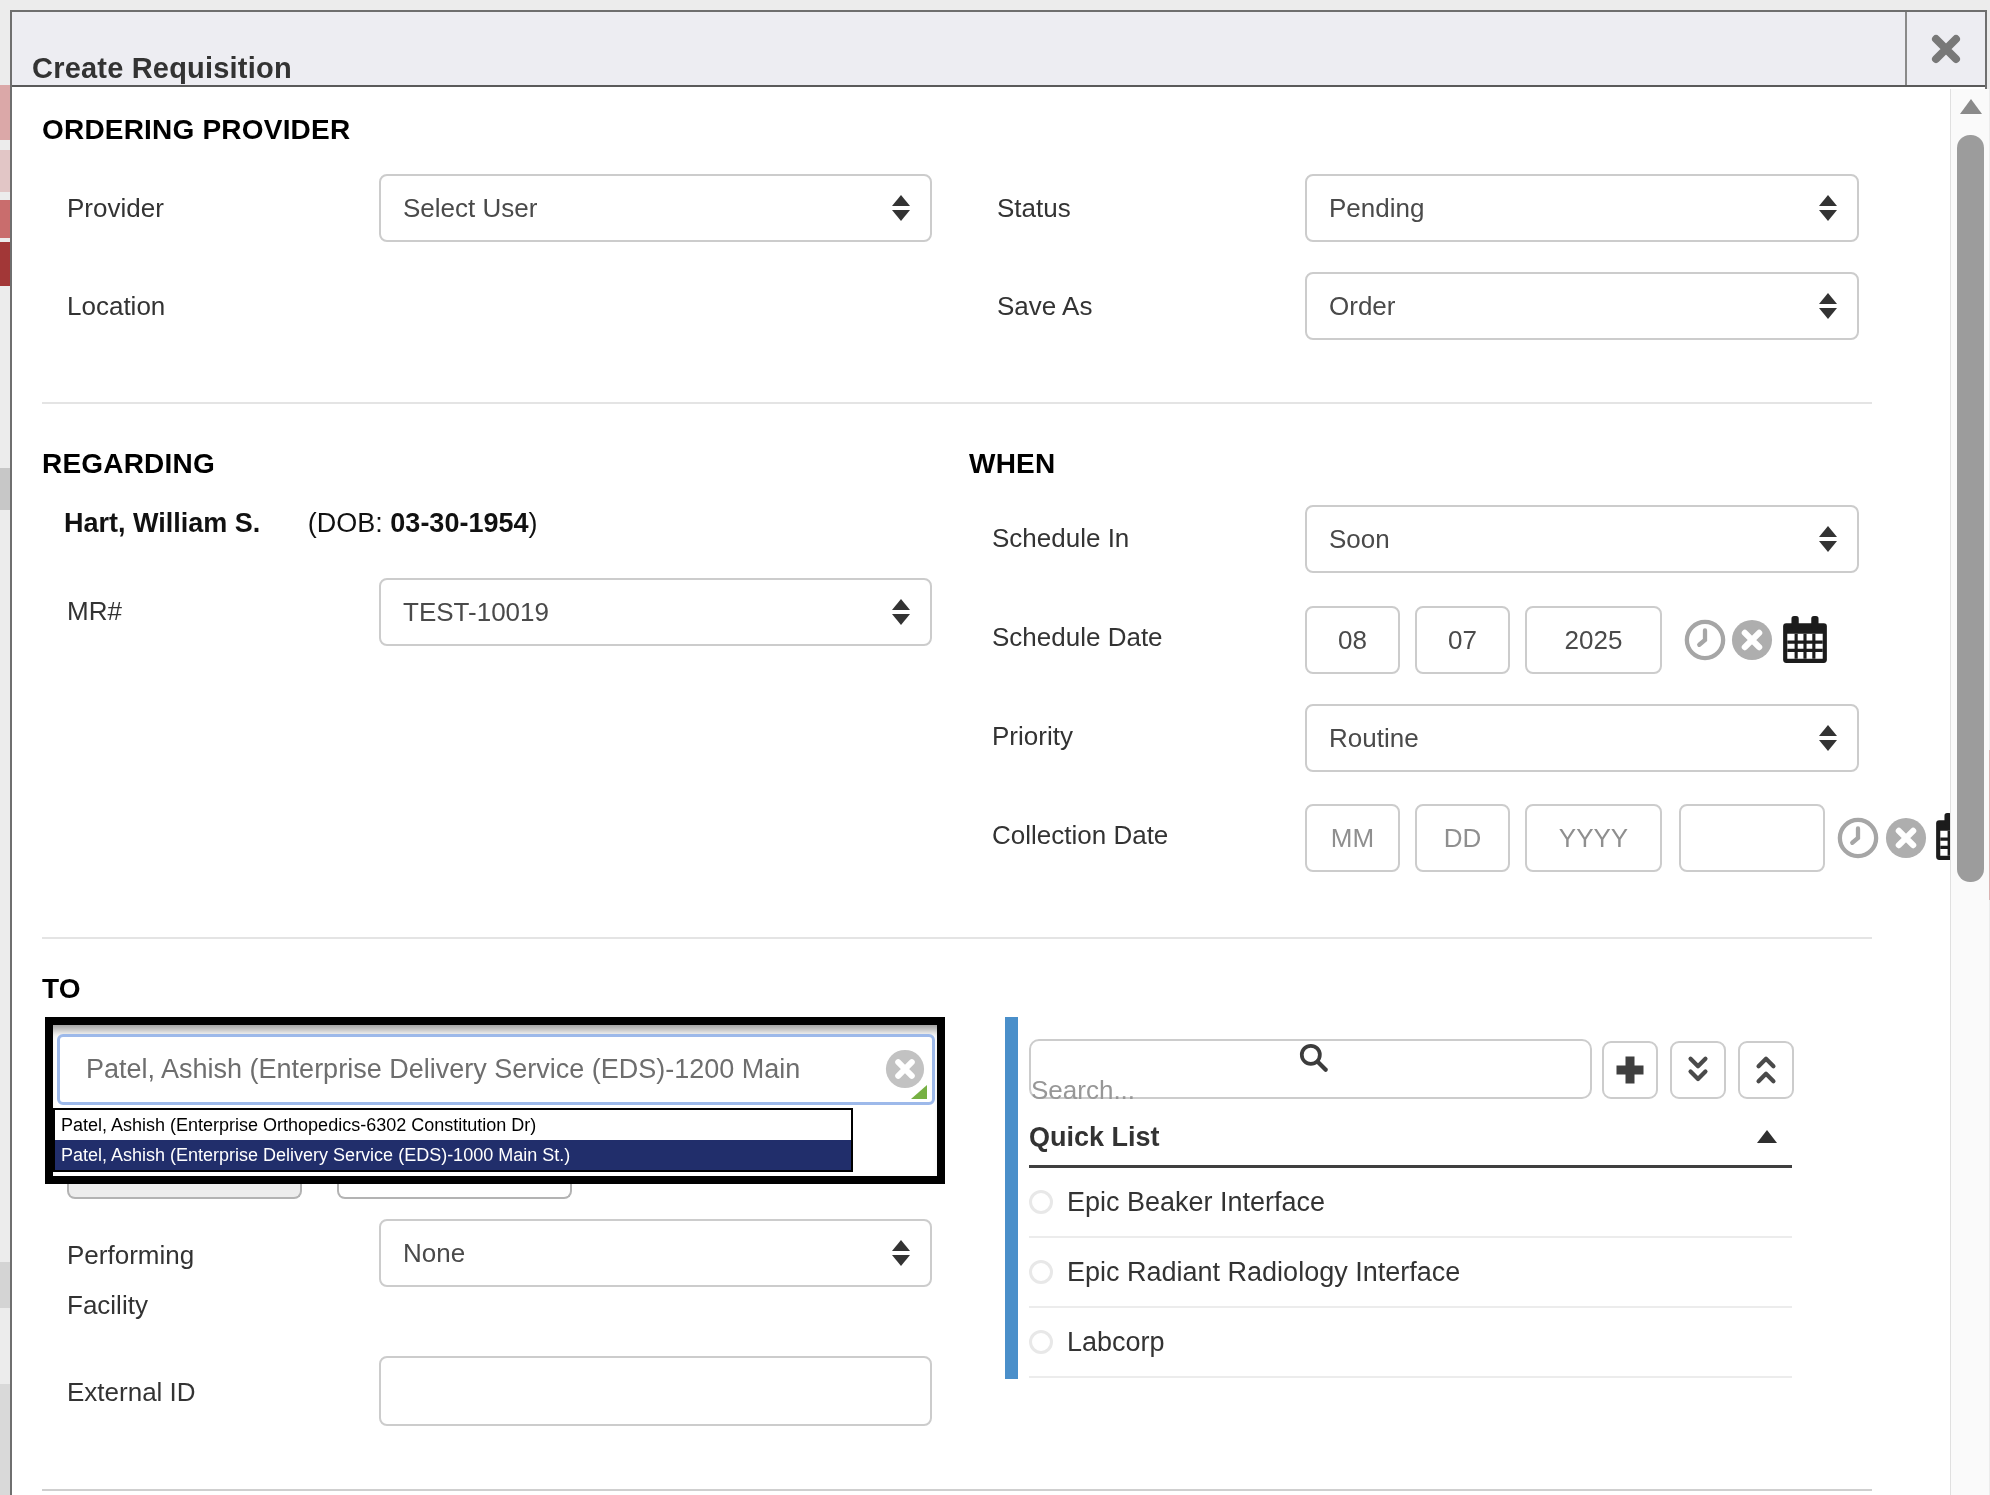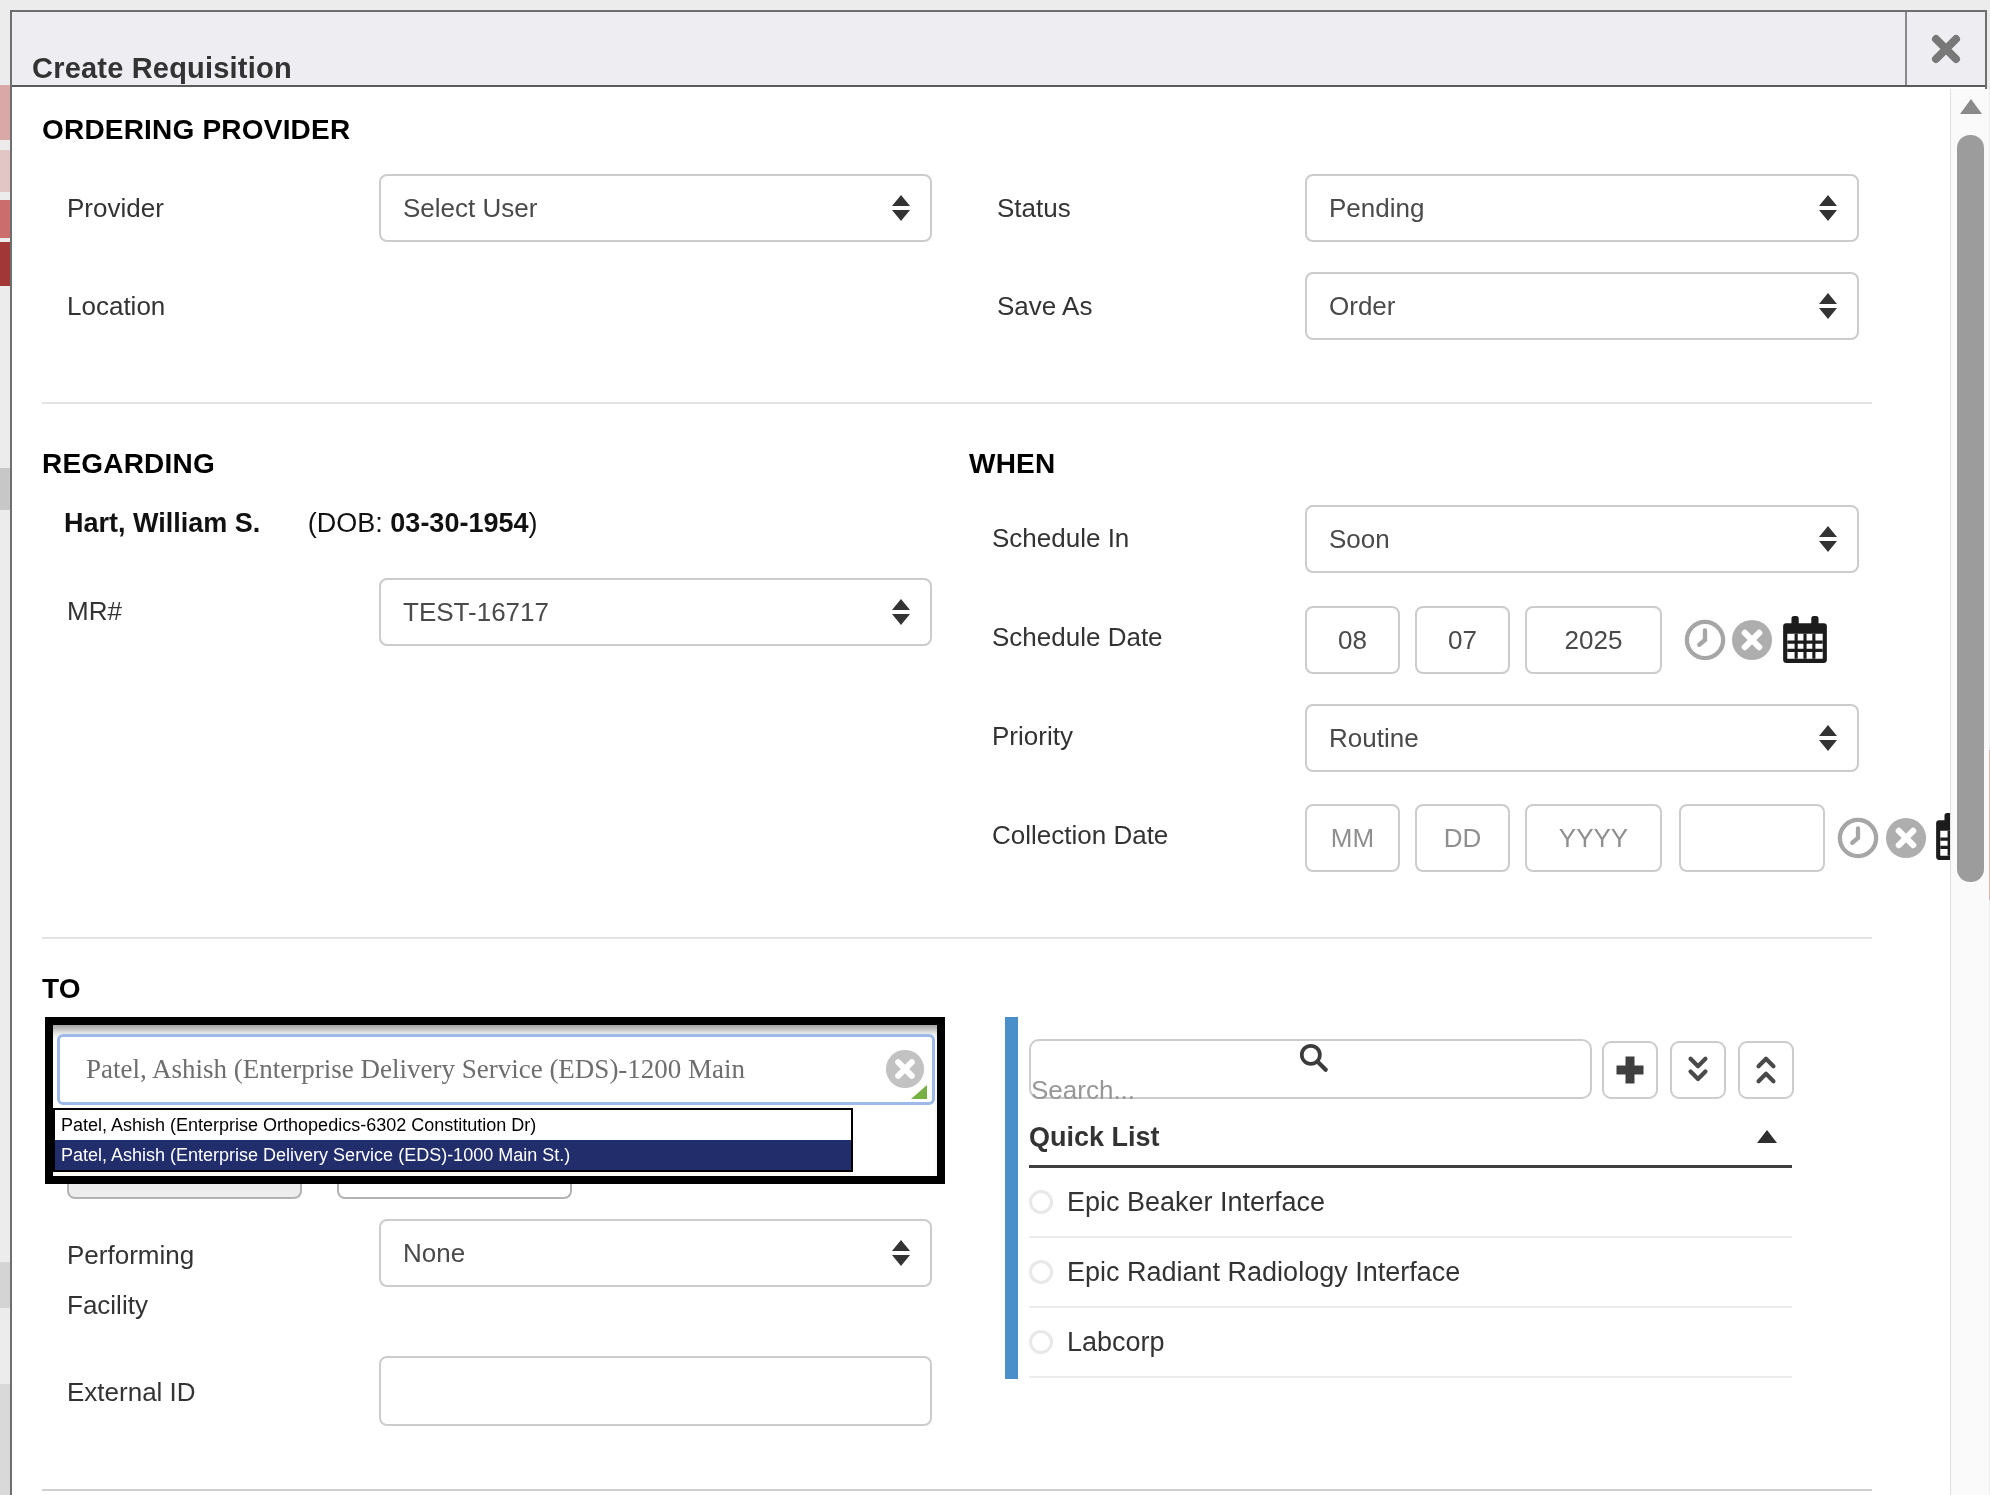--- a/index.html
+++ b/index.html
@@ -50,21 +50,21 @@
   .ic { position:absolute; }
   
   .blackbox {
     position:absolute; left:43px; top:1015px; width:900px; height:167px;
     border:8px solid #000; background:#fff;
     box-shadow: inset 0 12px 10px -7px rgba(70,70,70,.55);
   }
   .to-input {
     position:absolute; left:4px; top:9px; width:878px; height:71px;
     border:3px solid #9db9ea; border-radius:6px; background:#fff;
-    font-size:27px; color:#6e6e6e; padding:0 64px 0 26px; font-family:Liberation Serif, serif; width:878px;
+    font-size:27px; color:#6e6e6e; padding:0 64px 0 26px; font-family:Liberation Sans, sans-serif; width:878px;
   }
   .to-clear { position:absolute; left:832px; top:24px; width:40px; height:40px; cursor:pointer; }
   .resize-tri { position:absolute; left:858px; top:60px; width:0; height:0;
     border-left:16px solid transparent; border-bottom:14px solid #76b043; }
   .sugg-list { position:absolute; left:0px; top:83px; width:800px; border:2px solid #000; background:#fff; }
   .sugg { height:30px; line-height:30px; font-size:18px; padding-left:6px; white-space:nowrap; overflow:hidden; color:#000; cursor:pointer; }
   .sugg.sel { background:#212e6b; color:#fff; }
   .btn-frag { position:absolute; height:15px; border:2px solid #b3b3b3; border-top:none; border-radius:0 0 8px 8px; }
   
   .bluebar { position:absolute; left:1003px; top:1015px; width:13px; height:362px; background:#4a8fca; }
@@ -150,21 +150,21 @@
     <div class="divider" style="top:390px;left:30px;"></div>
 
     <div class="heading" style="left:30px;top:436px;">REGARDING</div>
     <div class="patient-line" style="left:52px;top:496px;">
       <span class="bold">Hart, William S.</span>
       <span style="display:inline-block;width:40px;"></span><span>(DOB: </span><span class="bold">03-30-1954</span><span>)</span>
     </div>
 
     <div class="label" style="left:55px;top:584px;">MR#</div>
     <div class="select" style="left:367px;top:566px;width:553px;">
-      <span class="val">TEST-16717</span>
+      <span class="val">TEST-10019</span>
       <span class="arrows">
           <span class="tri-up"></span>
           <span class="tri-down"></span>
         </span>
     </div>
 
     <div class="heading" style="left:957px;top:436px;">WHEN</div>
 
     <div class="label" style="left:980px;top:511px;">Schedule In</div>
     <div class="select" style="left:1293px;top:493px;width:554px;">

